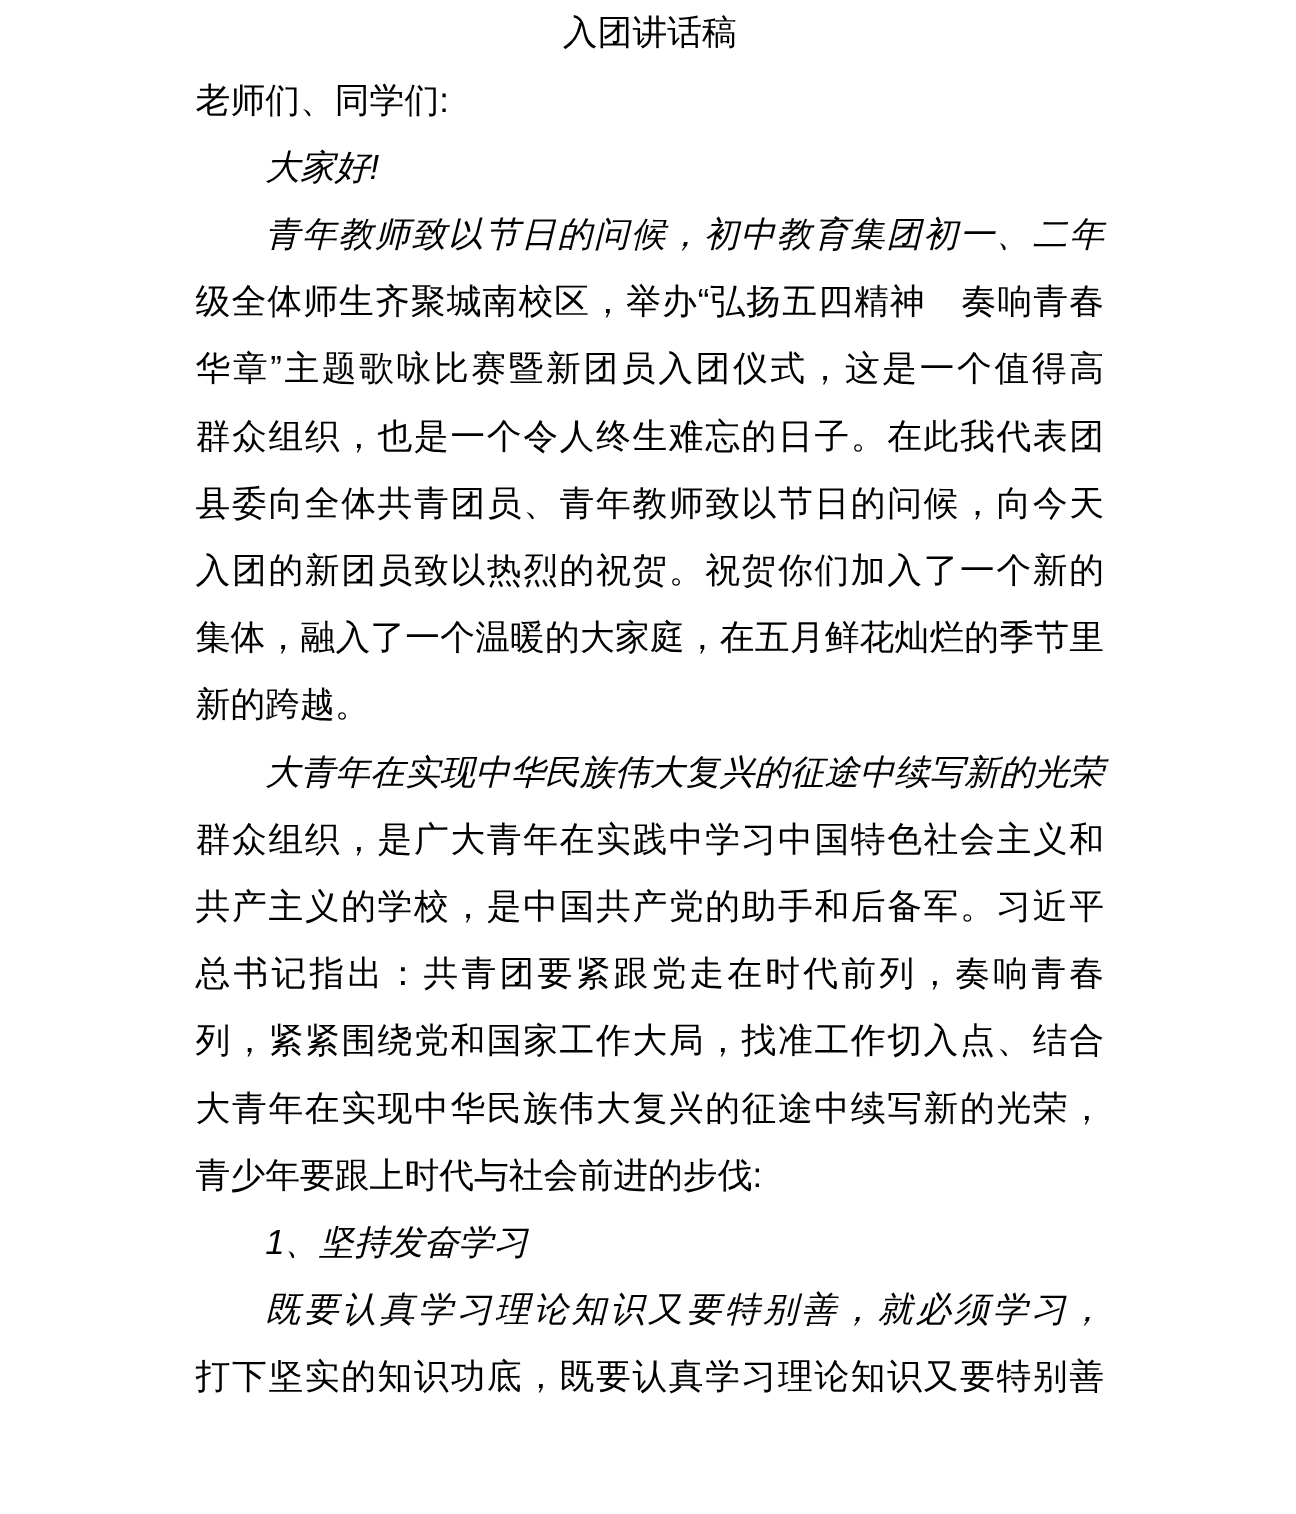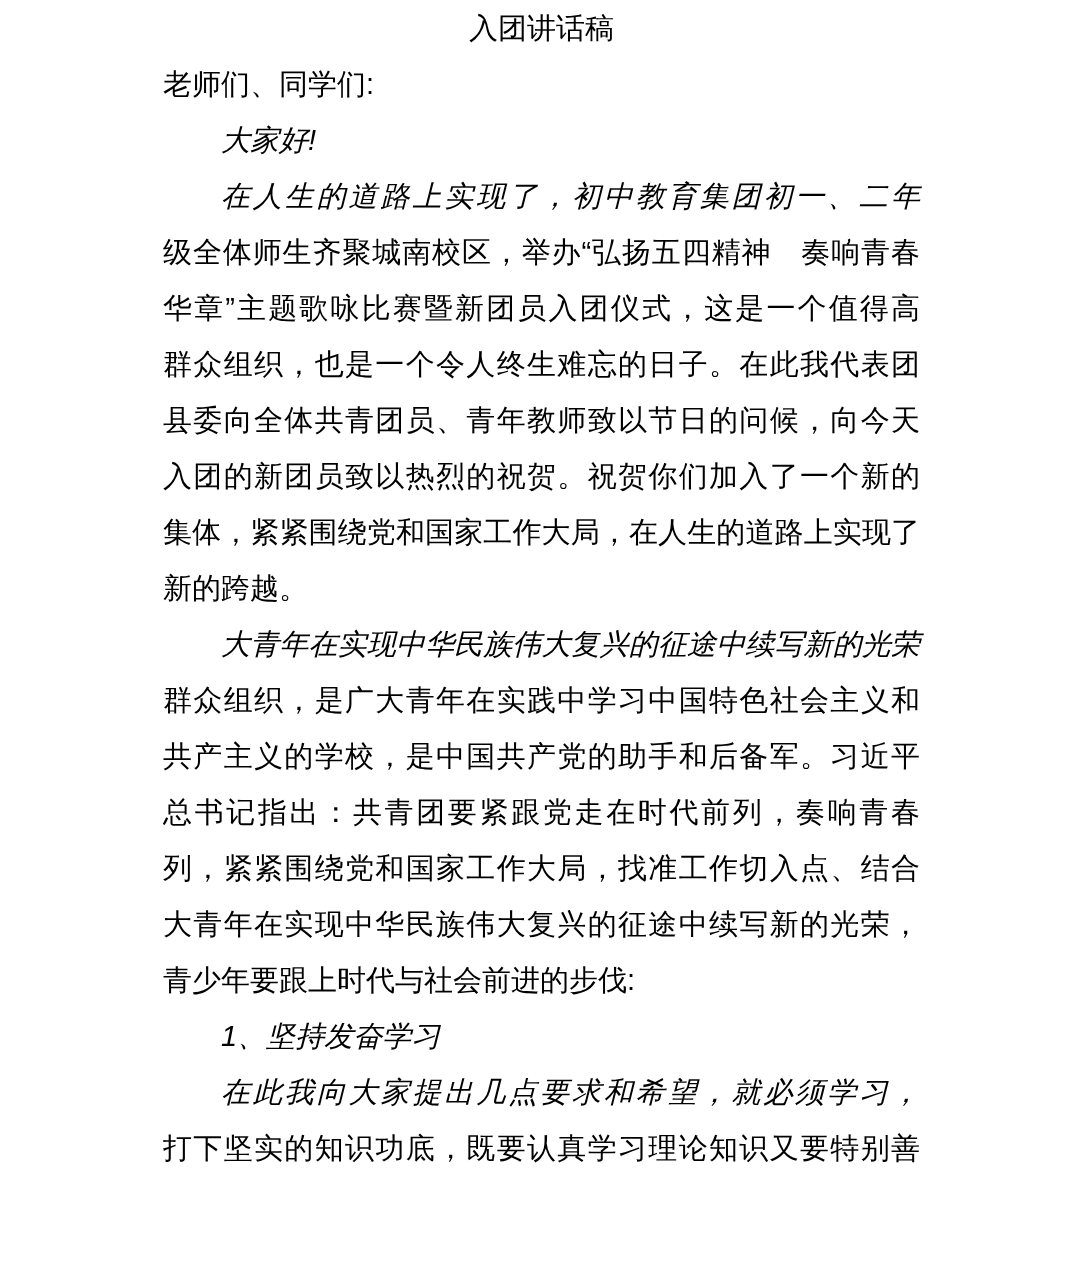--- a/index.html
+++ b/index.html
@@ -42,39 +42,39 @@
 <body style="background: rgb(255, 255, 255);">
 
 <div class="doc" style="color: rgb(0, 0, 0);">
   <div class="line title">入团讲话稿</div>
 
   <div class="line end">老师们、同学们:</div>
 
   <div class="line indent end">大家好!</div>
 
   <div class="para">
-      <div class="line indent">在人生的道路上实现了，初中教育集团初一、二年</div>
+      <div class="line indent">青年教师致以节日的问候，初中教育集团初一、二年</div>
       <div class="line">级全体师生齐聚城南校区，举办“弘扬五四精神　奏响青春</div>
       <div class="line">华章”主题歌咏比赛暨新团员入团仪式，这是一个值得高</div>
       <div class="line">群众组织，也是一个令人终生难忘的日子。在此我代表团</div>
       <div class="line">县委向全体共青团员、青年教师致以节日的问候，向今天</div>
       <div class="line">入团的新团员致以热烈的祝贺。祝贺你们加入了一个新的</div>
-      <div class="line">集体，紧紧围绕党和国家工作大局，在人生的道路上实现了</div>
+      <div class="line">集体，融入了一个温暖的大家庭，在五月鲜花灿烂的季节里</div>
       <div class="line end">新的跨越。</div>
     </div>
 
   <div class="para">
       <div class="line indent">大青年在实现中华民族伟大复兴的征途中续写新的光荣</div>
       <div class="line">群众组织，是广大青年在实践中学习中国特色社会主义和</div>
       <div class="line">共产主义的学校，是中国共产党的助手和后备军。习近平</div>
       <div class="line">总书记指出：共青团要紧跟党走在时代前列，奏响青春</div>
       <div class="line">列，紧紧围绕党和国家工作大局，找准工作切入点、结合</div>
       <div class="line">大青年在实现中华民族伟大复兴的征途中续写新的光荣，</div>
       <div class="line end">青少年要跟上时代与社会前进的步伐:</div>
     </div>
 
   <div class="line indent end">1、坚持发奋学习</div>
 
   <div class="para">
-      <div class="line indent">在此我向大家提出几点要求和希望，就必须学习，</div>
+      <div class="line indent">既要认真学习理论知识又要特别善，就必须学习，</div>
       <div class="line">打下坚实的知识功底，既要认真学习理论知识又要特别善</div>
     </div>
 </div>
 
 </body></html>

